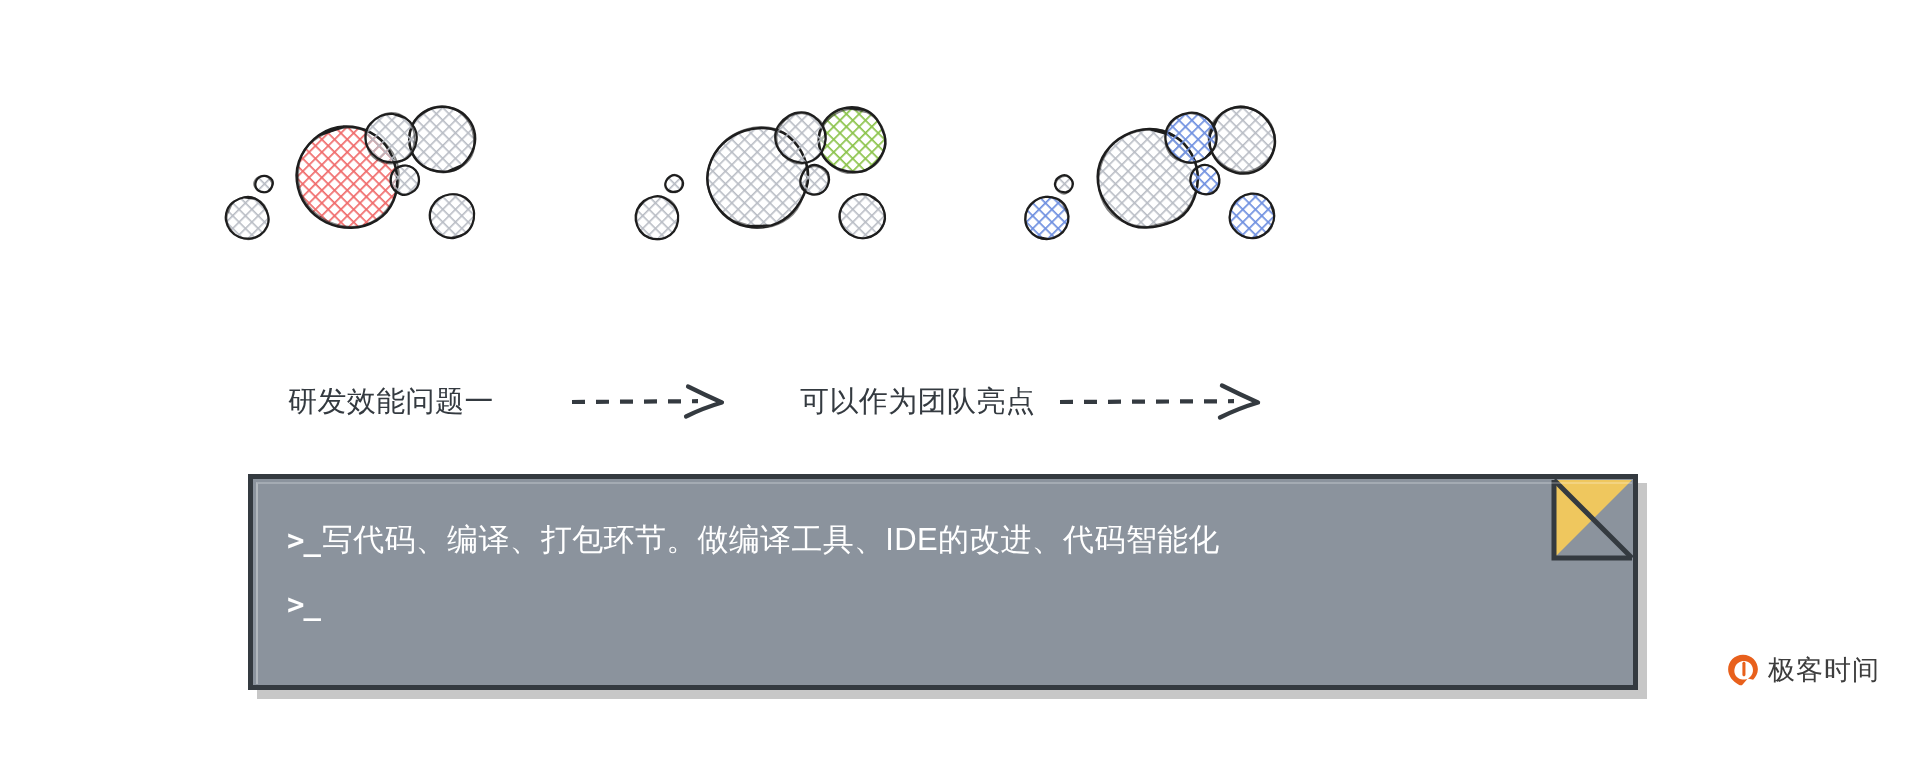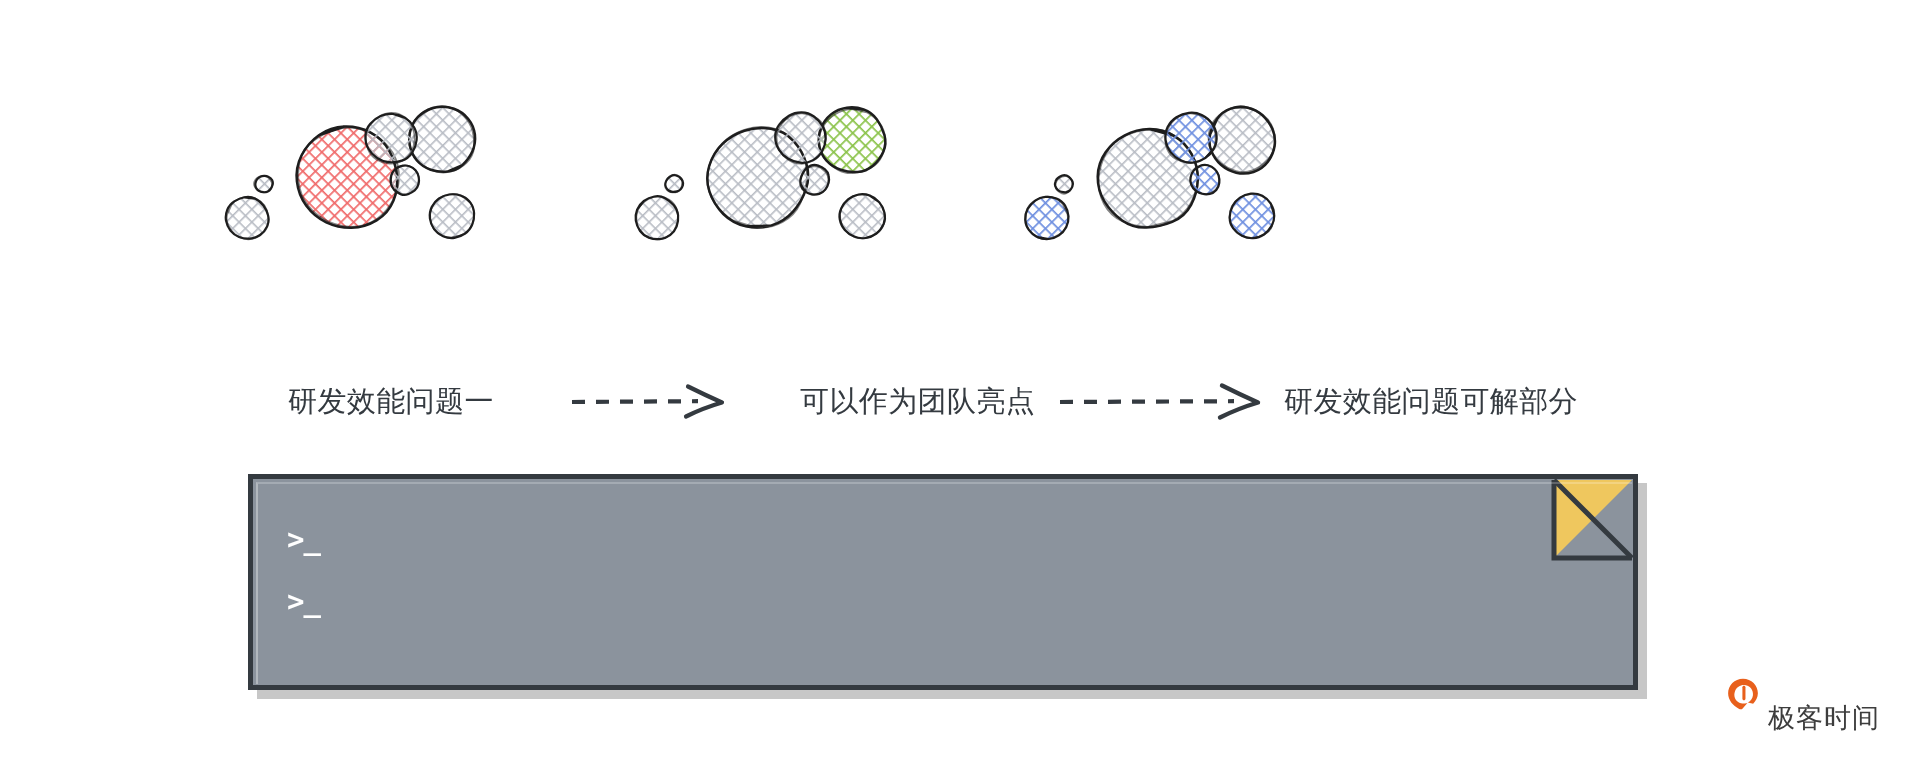--- a/index.html
+++ b/index.html
@@ -139,21 +139,20 @@
   #brand-logo-mark {
     width: 34px;
     height: 34px;
     flex: 0 0 34px;
   }
   #brand-logo-text {
     font-size: 27px;
     color: #3d3d3d;
     letter-spacing: 1px;
     font-family: Liberation Mono, monospace;
-    margin-top: 48px;
   }
 </style>
 </head>
 <body>
 
 <div id="stage">
 
   <svg width="0" height="0" style="position:absolute">
     <defs>
       <pattern id="hatch-neutral" width="9" height="9" patternTransform="rotate(45)" patternUnits="userSpaceOnUse">
@@ -312,35 +311,35 @@
 
     <div class="stage-label" id="stage-label-2">可以作为团队亮点</div>
 
     <div class="flow-arrow" id="flow-arrow-2">
       <svg width="226" height="40" viewBox="0 0 226 40">
         <path d="M2 20 L176 19.2" stroke="#343a40" stroke-width="4.2" stroke-dasharray="13 11" stroke-linecap="butt" fill="none"></path>
         <path d="M164 3.5 Q181 12 200 20.5 Q180 26.5 162 35.5" stroke="#343a40" stroke-width="4.4" fill="none" stroke-linecap="round" stroke-linejoin="round"></path>
       </svg>
     </div>
 
-    <div class="stage-label" id="stage-label-3">研发效能问题可解部分</div>
   </div>
 
   <div id="note-panel">
 
     <svg id="corner-fold-svg" viewBox="0 0 84 84">
       <polygon points="4,2 82,2 4,80" fill="#efc75e"></polygon>
       <path d="M4 2 L82 80" stroke="#343a40" stroke-width="5" fill="none"></path>
       <path d="M4 2 L4 80 L82 80" stroke="#343a40" stroke-width="5" fill="none"></path>
     </svg>
 
     <div class="note-lines">
 
       <div class="note-line">
         <span class="prompt-mark">&gt;_</span>
+        <span class="note-text">写代码、编译、打包环节。做编译工具、IDE的改进、代码智能化</span>
       </div>
 
       <div class="note-line">
         <span class="prompt-mark">&gt;_</span>
       </div>
 
     </div>
   </div>
 
   <div id="brand-logo">

